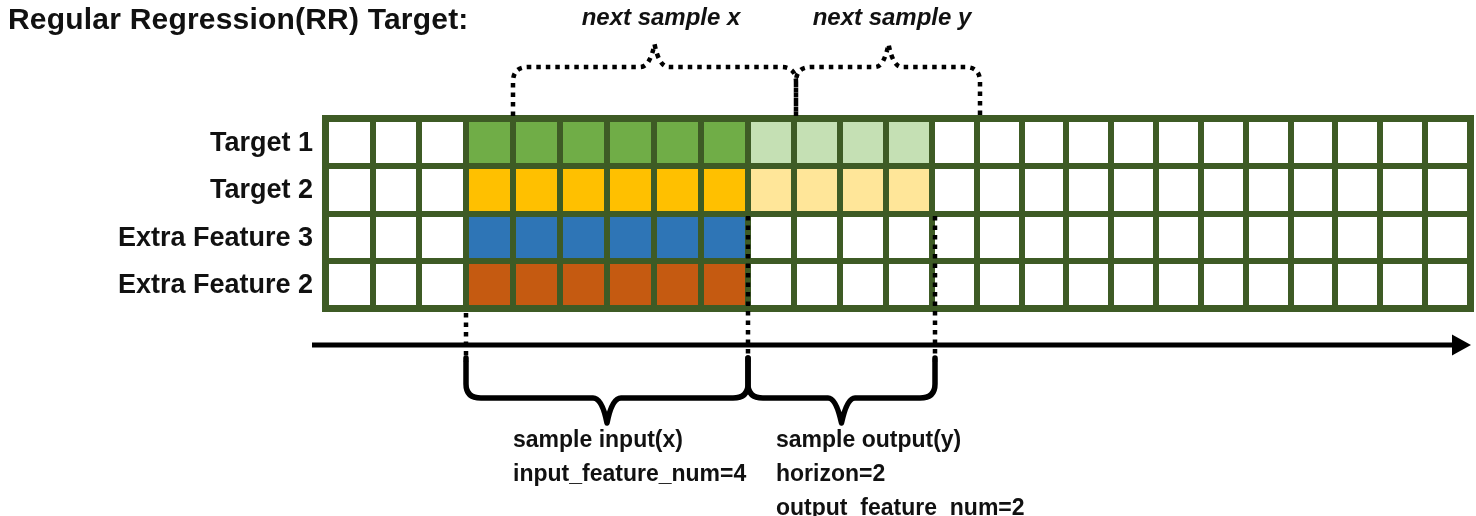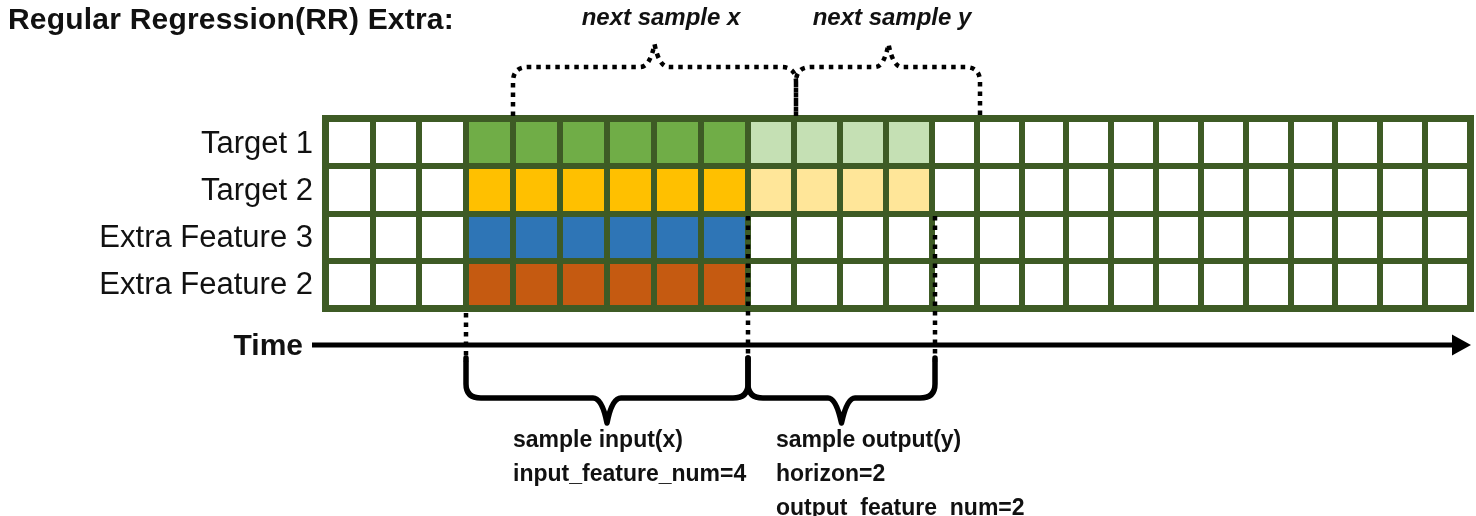--- a/index.html
+++ b/index.html
@@ -18,34 +18,34 @@
     grid-template-columns:repeat(3,40.67px) repeat(6,41px) repeat(4,40px) repeat(12,38.83px);
     grid-template-rows:repeat(4,1fr);
   }
   .cell{width:100%;height:100%;}
   #row-labels{
     left:0;top:115px;width:313px;height:197px;box-sizing:border-box;
     display:grid;padding:7px 0;row-gap:6px;grid-template-rows:repeat(4,1fr);
   }
   .row-label{
     display:flex;align-items:center;justify-content:flex-end;
-    font-size:31px;font-weight:400;white-space:nowrap;text-align:right;
+    font-size:27px;font-weight:700;white-space:nowrap;text-align:right;
   }
   #time-label{left:0;top:328px;width:303px;text-align:right;font-size:30px;font-weight:700;}
   .info-block{top:422px;font-size:23px;font-weight:600;line-height:34px;white-space:nowrap;}
   #input-info{left:513px;}
   #output-info{left:776px;}
   #overlay{left:0;top:0;width:1476px;height:516px;pointer-events:none;z-index:5;}
 </style>
 </head>
 <body>
 
 <div id="canvas">
 
-  <div class="abs" id="page-title">Regular Regression(RR) Extra:</div>
+  <div class="abs" id="page-title">Regular Regression(RR) Target:</div>
 
   <div class="abs ns-label" id="next-sample-y">next sample y</div>
   <div class="abs ns-label" id="next-sample-x">next sample x</div>
 
   <div class="abs" id="row-labels">
       <div class="row-label">Target 1</div>
       <div class="row-label">Target 2</div>
       <div class="row-label">Extra Feature 3</div>
       <div class="row-label">Extra Feature 2</div>
     </div>
@@ -146,21 +146,20 @@
       <div class="cell" style="background: rgb(255, 255, 255);"></div>
       <div class="cell" style="background: rgb(255, 255, 255);"></div>
       <div class="cell" style="background: rgb(255, 255, 255);"></div>
       <div class="cell" style="background: rgb(255, 255, 255);"></div>
       <div class="cell" style="background: rgb(255, 255, 255);"></div>
       <div class="cell" style="background: rgb(255, 255, 255);"></div>
       <div class="cell" style="background: rgb(255, 255, 255);"></div>
       <div class="cell" style="background: rgb(255, 255, 255);"></div>
     </div>
 
-  <div class="abs" id="time-label">Time</div>
 
   <div class="abs info-block" id="input-info">
     <div>sample input(x)</div>
     <div>input_feature_num=4</div>
   </div>
 
   <div class="abs info-block" id="output-info">
     <div>sample output(y)</div>
     <div>horizon=2</div>
     <div>output_feature_num=2</div>

